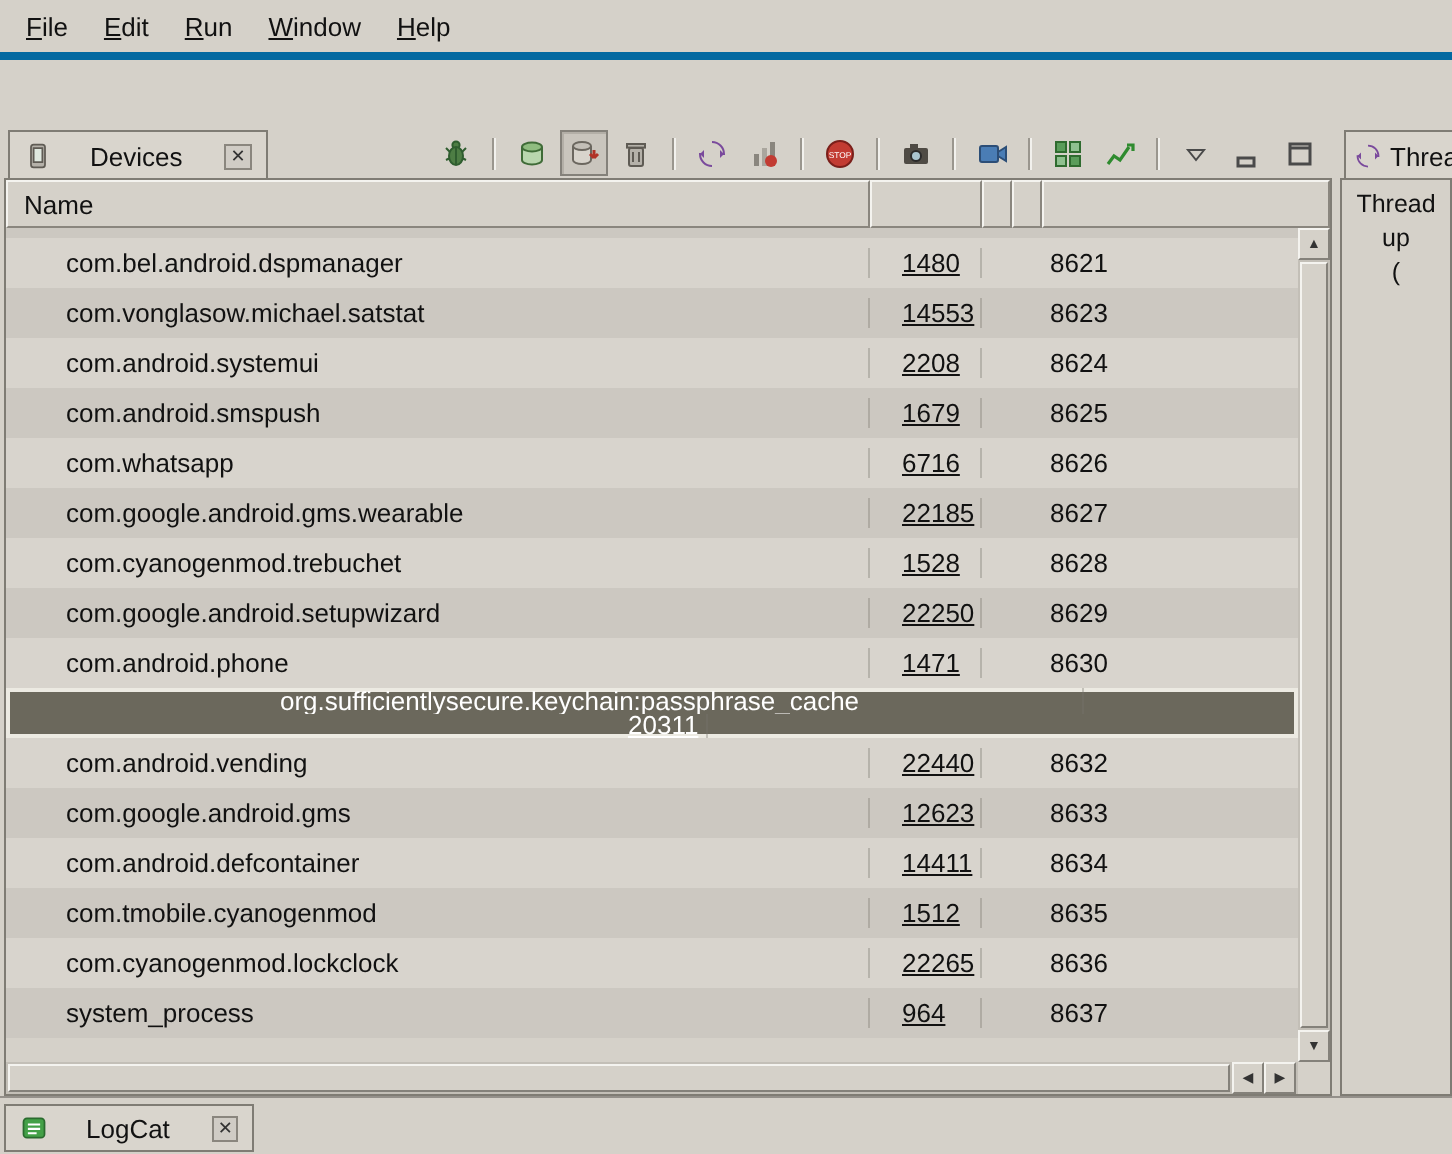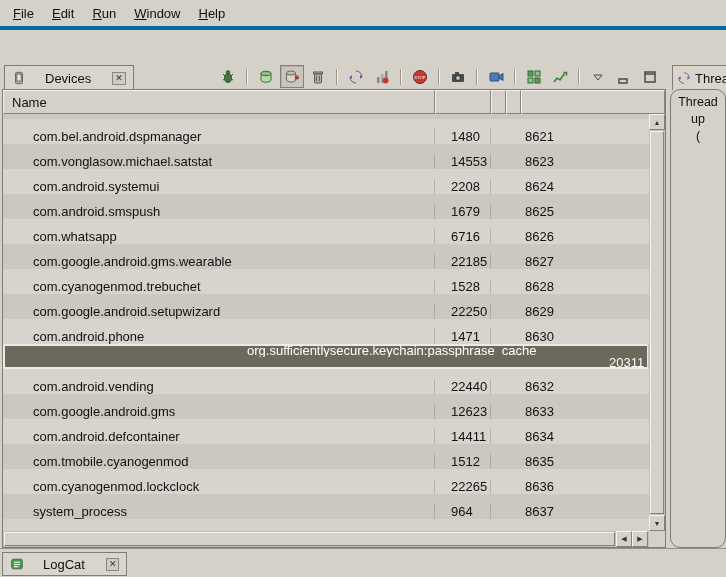--- a/index.html
+++ b/index.html
@@ -33,28 +33,28 @@
   .hc{background:#d5d1c9;border-top:1px solid #f4f3ef;border-left:1px solid #f4f3ef;
       border-right:1px solid #8a867e;border-bottom:1px solid #8a867e;
       box-sizing:border-box;display:flex;align-items:center;padding-left:8px;overflow:hidden;}
   .hc.name{width:432px;}
   .hc.pid{width:56px;}
   .hc.g1,.hc.g2{width:15px;padding:0;}
   .hc.port{flex:1;}
   
   .tbody{position:absolute;top:24px;left:0;right:16px;bottom:16px;overflow:hidden;background:#d5d1c9;}
   .partial{height:5px;background:#ccc8c1;}
-  .trow{height:25px;display:flex;align-items:flex-end;}
+  .trow{height:25px;display:flex;align-items:center;}
   .trow.even{background:#d8d4cd;}
   .trow.odd{background:#ccc8c1;}
   .trow.selected{background:#6b685c;color:#fff;box-shadow:inset 0 0 0 2px #eceae2;flex-direction:column;}
   .c{display:flex;align-items:center;box-sizing:border-box;white-space:nowrap;overflow:hidden;
      border-right:1px solid rgba(120,117,110,.35);}
   .c.name{width:432px;padding-left:30px;}
-  .c.pid{width:56px;padding-left:16px;}
+  .c.pid{width:56px;padding-left:16px;text-decoration:underline;}
   .c.g{width:15px;}
   .c.port{flex:1;padding-left:4px;border-right:none;}
   
   .vscroll{position:absolute;top:24px;right:0;width:16px;bottom:16px;background:#c3bfb7;}
   .hscroll{position:absolute;left:0;right:16px;bottom:0;height:16px;background:#c3bfb7;}
   .corner{position:absolute;right:0;bottom:0;width:16px;height:16px;background:#d5d1c9;}
   .sbtn{width:16px;height:16px;box-sizing:border-box;background:#d5d1c9;
         border-top:1px solid #f4f3ef;border-left:1px solid #f4f3ef;
         border-right:1px solid #84817a;border-bottom:1px solid #84817a;
         display:flex;align-items:center;justify-content:center;font-size:7px;color:#333;}
@@ -63,21 +63,21 @@
   .vthumb{position:absolute;left:1px;right:1px;top:17px;bottom:17px;background:#d5d1c9;
           border-top:1px solid #f4f3ef;border-left:1px solid #f4f3ef;
           border-right:1px solid #84817a;border-bottom:1px solid #84817a;}
   .hthumb{position:absolute;top:1px;bottom:1px;left:1px;right:34px;background:#d5d1c9;
           border-top:1px solid #f4f3ef;border-left:1px solid #f4f3ef;
           border-right:1px solid #84817a;border-bottom:1px solid #84817a;}
   .hscroll .sbtn.left{position:absolute;top:0;right:17px;}
   .hscroll .sbtn.right{position:absolute;top:0;right:1px;}
   
   .threads-panel{position:absolute;left:670px;top:62px;width:56px;height:486px;}
-  .tcontent{font-size:12.5px;text-align:center;padding-top:4px;line-height:17px;border-radius:10px;}
+  .tcontent{font-size:12.5px;text-align:center;padding-top:4px;line-height:17px;}
   
   .bottom-bar{position:absolute;left:0;top:548px;width:726px;height:29px;
               border-top:1px solid #94908a;background:#d5d1c9;box-sizing:border-box;}
   .bottom-bar .tab{top:3px;border-bottom:1px solid #7f7c74;height:22px;}
 </style>
 </head>
 <body>
 
 <div class="screen">
 

